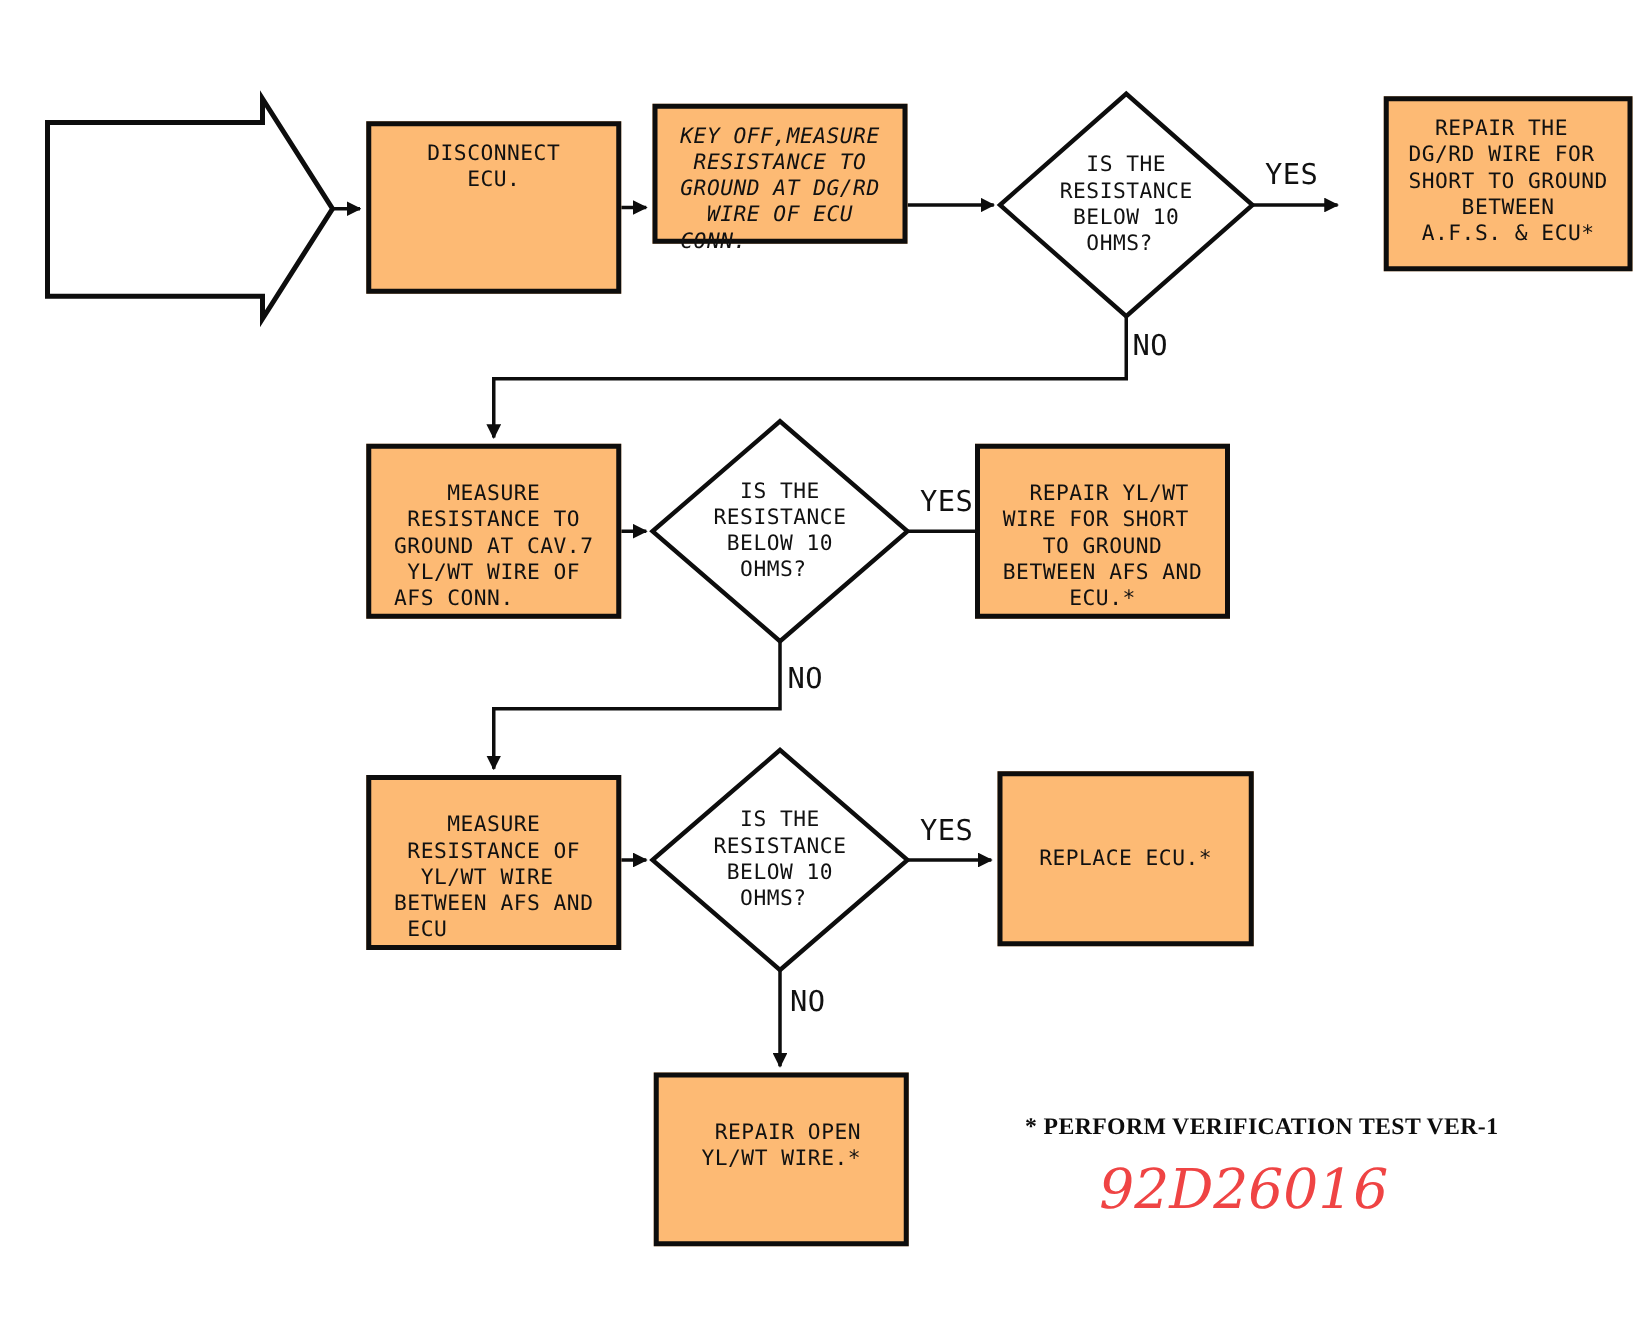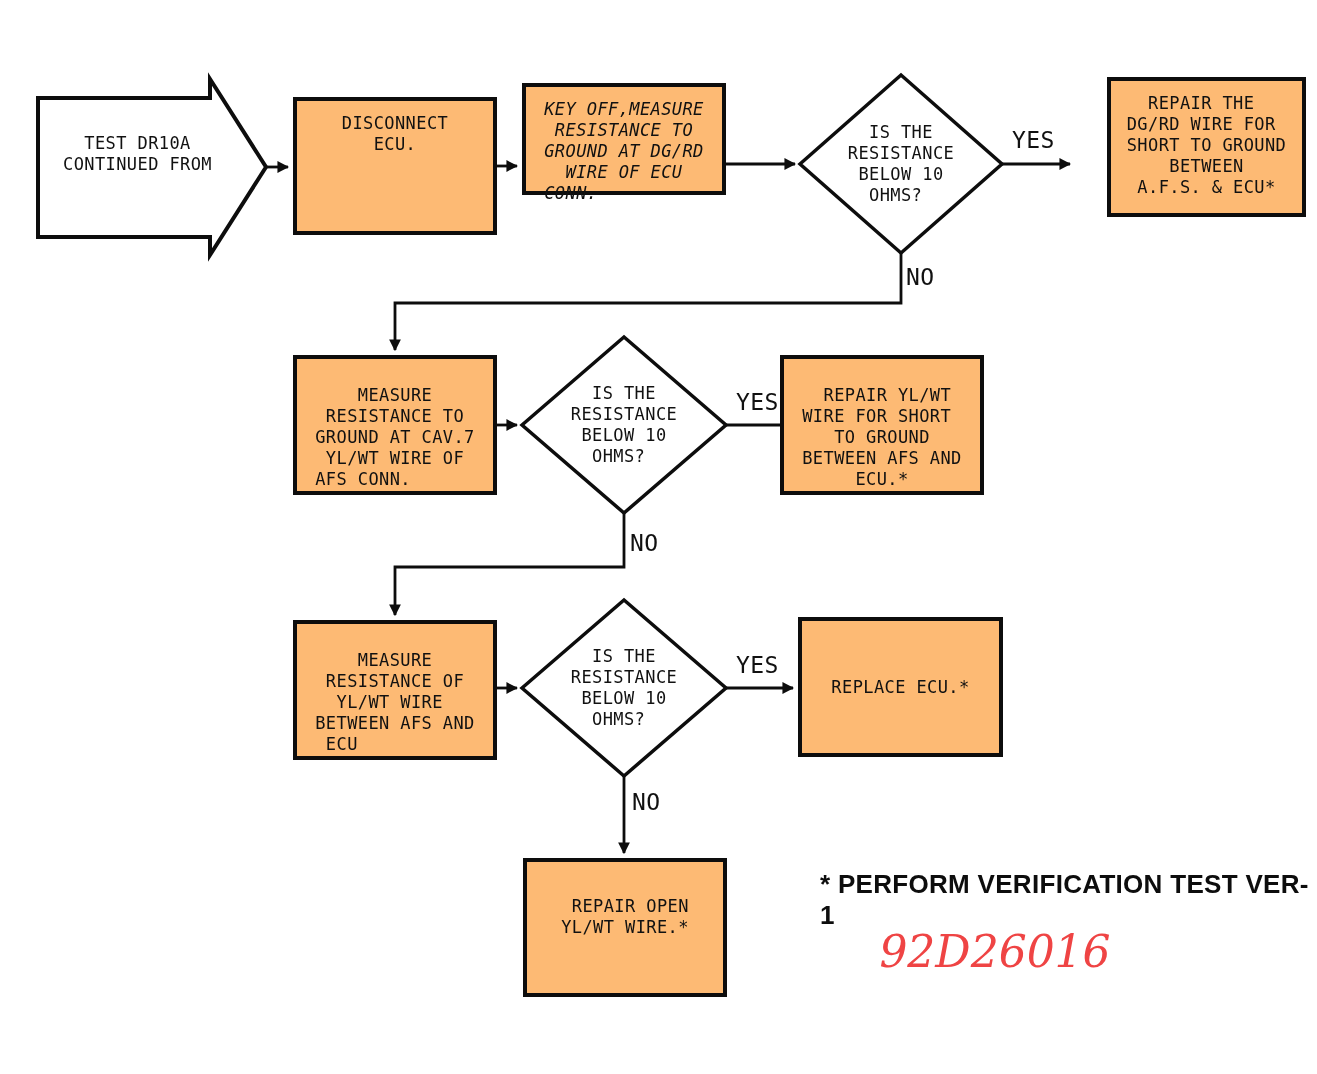--- a/index.html
+++ b/index.html
@@ -44,24 +44,24 @@
   .edge-label {
     position: absolute;
     font-family: "DejaVu Sans Mono", monospace;
     font-size: 23px;
     line-height: 20px;
     letter-spacing: 0.4px;
     color: #111111;
   }
   .footer-note {
     position: absolute;
-    left: 820px; top: 869px;
-    font-family: Liberation Sans, sans-serif;
+    left: 820px; top: 891px;
+    font-family: Liberation Serif, serif;
     font-weight: bold;
-    font-size: 26px;
+    font-size: 19px;
     letter-spacing: 0.3px;
     color: #0d0d0d;
   }
   .figure-id {
     position: absolute;
     left: 870px; top: 926px;
     width: 250px;
     text-align: center;
     font-family: "DejaVu Serif", "Liberation Serif", serif;
     font-style: italic;
@@ -93,24 +93,20 @@
     <path d="M1002,164 L1070,164" fill="none" stroke="#0d0d0d" stroke-width="2.8" marker-end="url(#arrow)"></path>
     <path d="M901,253 L901,303 L395,303 L395,350" fill="none" stroke="#0d0d0d" stroke-width="2.8" marker-end="url(#arrow)"></path>
     <path d="M497,425 L517,425" fill="none" stroke="#0d0d0d" stroke-width="2.8" marker-end="url(#arrow)"></path>
     <path d="M726,425 L793,425" fill="none" stroke="#0d0d0d" stroke-width="2.8" marker-end="url(#arrow)"></path>
     <path d="M624,513 L624,567 L395,567 L395,615" fill="none" stroke="#0d0d0d" stroke-width="2.8" marker-end="url(#arrow)"></path>
     <path d="M497,688 L517,688" fill="none" stroke="#0d0d0d" stroke-width="2.8" marker-end="url(#arrow)"></path>
     <path d="M726,688 L793,688" fill="none" stroke="#0d0d0d" stroke-width="2.8" marker-end="url(#arrow)"></path>
     <path d="M624,776 L624,853" fill="none" stroke="#0d0d0d" stroke-width="2.8" marker-end="url(#arrow)"></path>
   </svg>
 
-  <div class="float-text" style="left:40px; top:133px; width:195px;">
-    <span class="pre">  TEST DR10A
-CONTINUED FROM</span>
-  </div>
 
   <div class="box top-align pad12" style="left:293px; top:97px; width:204px; height:138px;">
     <span class="pre">DISCONNECT
    ECU.</span>
   </div>
 
   <div class="box top-align pad12" style="left:522px; top:83px; width:204px; height:112px;font-style:italic;">
     <span class="pre">KEY OFF,MEASURE
  RESISTANCE TO
 GROUND AT DG/RD

